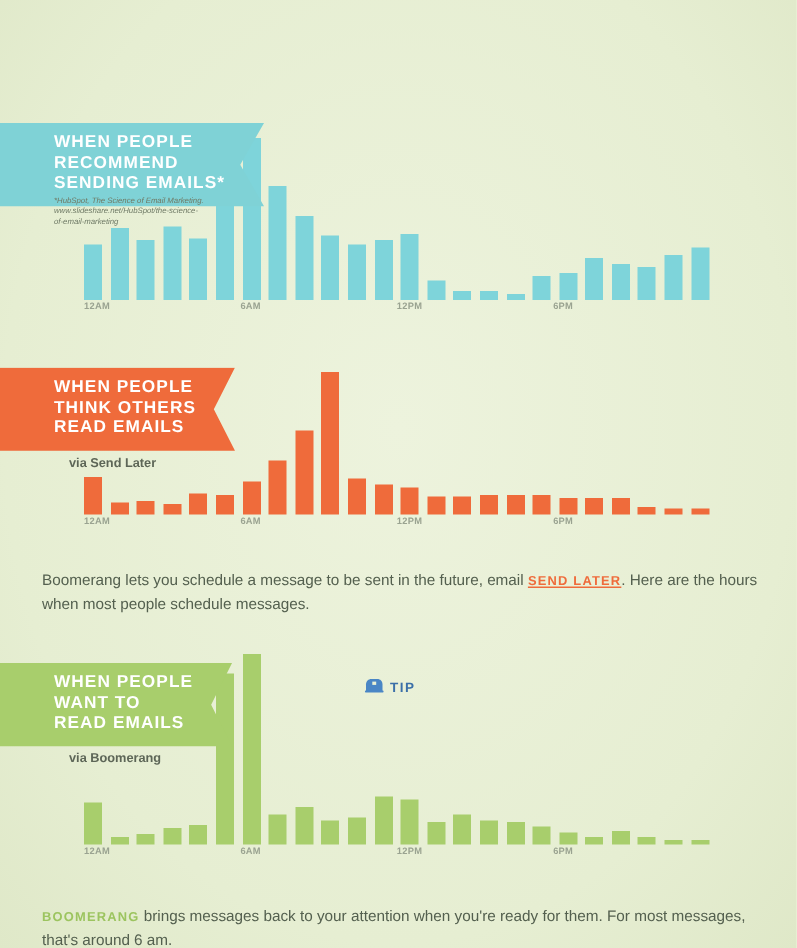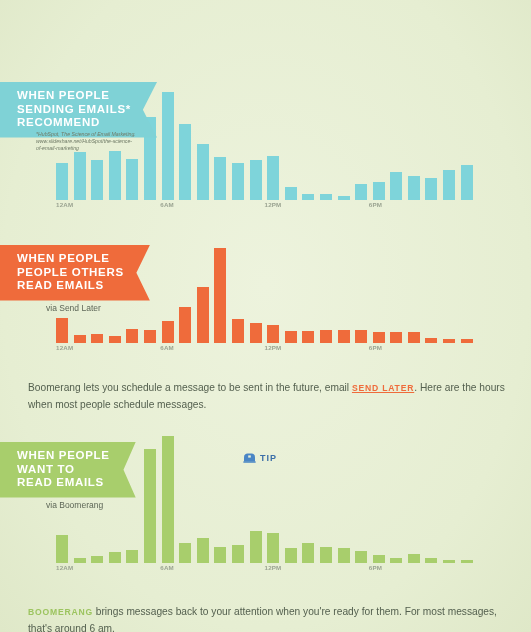--- a/index.html
+++ b/index.html
@@ -19,30 +19,30 @@
   .ribbon-tail.right{right:40px;clip-path:polygon(0 0,100% 0,68% 50%,100% 100%,0 100%);}
   .ribbon-fold{position:absolute;top:46px;width:14px;height:8px;background:#3b6fa8;}
   .ribbon-fold.l{left:74px;}
   .ribbon-fold.r{right:74px;}
   .ribbon-main{position:absolute;left:74px;right:74px;top:2px;height:50px;background:#4a86c5;}
   .ribbon-title{position:absolute;left:0;right:0;top:2px;height:50px;line-height:50px;
     text-align:center;color:#fdfdfb;font-size:27px;letter-spacing:2px;font-weight:400;}
 
   
   .sect{position:absolute;left:0;width:531px;}
-  .labelbar{position:absolute;left:0;padding:7px 26px 8px 17px;color:#fff;
+  .labelbar{position:absolute;left:0;padding:7px 26px 8px 36px;color:#fff;
     font-size:11.5px;font-weight:bold;letter-spacing:.7px;line-height:13.5px;
     clip-path:polygon(0 0,100% 0,91% 50%,100% 100%,0 100%);z-index:4;}
   .labelbar.teal{background:#7fd2d6;}
   .labelbar.orange{background:#ef6b3b;}
   .labelbar.green{background:#a8ce6c;}
   .labelbar div{white-space:nowrap;}
   .cite{position:absolute;left:36px;font-size:5.2px;line-height:7.2px;font-style:italic;
     color:#6f7a66;z-index:4;}
-  .via{position:absolute;left:46px;font-size:8.5px;color:#5d6657;font-weight:normal;z-index:4;}
+  .via{position:absolute;left:46px;font-size:8.5px;color:#5d6657;font-weight:bold;z-index:4;}
 
   
   .chart{position:absolute;left:56px;width:417px;}
   .bars{position:absolute;left:0;bottom:12px;width:100%;height:100%;
         display:flex;align-items:flex-end;justify-content:space-between;}
   .bar{width:12px;border-radius:0;}
   .axis{position:absolute;left:0;bottom:0;width:100%;height:11px;}
   .tick{position:absolute;font-size:6.2px;font-weight:bold;color:#9aa391;letter-spacing:.2px;}
 
   
@@ -60,22 +60,22 @@
 </style>
 </head>
 <body>
 
 <div class="page">
 
 
   <div class="sect" style="top:82px;height:140px">
     <div class="labelbar teal" style="top:0;">
       <div>WHEN PEOPLE</div>
+      <div>RECOMMEND</div>
       <div>SENDING EMAILS*</div>
-      <div>RECOMMEND</div>
     </div>
     <div class="cite" style="top:49px;">
       <div>*HubSpot, The Science of Email Marketing.</div>
       <div>www.slideshare.net/HubSpot/the-science-</div>
       <div>of-email-marketing</div>
     </div>
     <div class="chart" id="chart-recommend" style="top:0;height:130px">
       <div class="bars">
           <div class="bar" title="12AM: 33" style="height: 36.96px; background: rgb(126, 212, 218);"></div>
           <div class="bar" title="1AM: 43" style="height: 48.16px; background: rgb(126, 212, 218);"></div>
@@ -107,21 +107,21 @@
           <span class="tick" style="left: 25%;">6AM</span>
           <span class="tick" style="left: 50%;">12PM</span>
           <span class="tick" style="left: 75%;">6PM</span>
         </div>
     </div>
   </div>
 
   <div class="sect" style="top:237px;height:128px">
     <div class="labelbar orange" style="top:8px;">
       <div>WHEN PEOPLE</div>
-      <div>PEOPLE OTHERS</div>
+      <div>THINK OTHERS</div>
       <div>READ EMAILS</div>
     </div>
     <div class="via" style="top:66px;">via Send Later</div>
     <div class="chart" id="chart-think" style="top:0;height:118px">
       <div class="bars">
           <div class="bar" title="12AM: 25" style="height: 25px; background: rgb(239, 107, 59);"></div>
           <div class="bar" title="1AM: 8" style="height: 8px; background: rgb(239, 107, 59);"></div>
           <div class="bar" title="2AM: 9" style="height: 9px; background: rgb(239, 107, 59);"></div>
           <div class="bar" title="3AM: 7" style="height: 7px; background: rgb(239, 107, 59);"></div>
           <div class="bar" title="4AM: 14" style="height: 14px; background: rgb(239, 107, 59);"></div>

